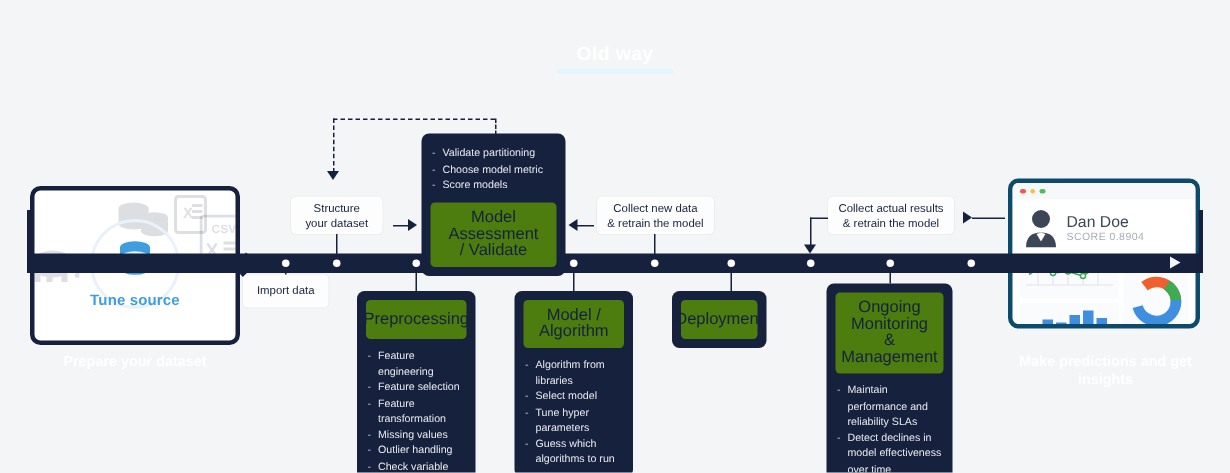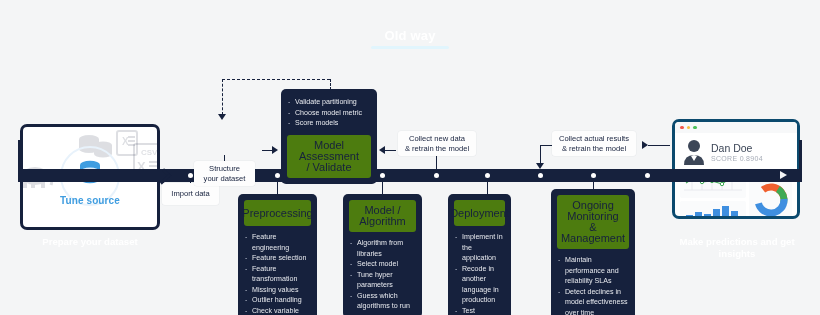--- a/index.html
+++ b/index.html
@@ -315,21 +315,21 @@
   <div class="abs dash-v" style="left:222px;top:79px;height:36px;"></div>
   <div class="abs arrow-down" style="left:218px;top:114px;"></div>
 
   <div class="abs conn-h" style="left:648px;top:145px;width:22px;"></div>
   <div class="abs arrow-right" style="left:642px;top:141px;"></div>
 
   <div class="abs chip" style="left:162px;top:183px;width:57px;height:22px;">
     <span>Import data</span>
   </div>
 
-  <div class="abs chip" style="left:194px;top:131px;width:61px;height:25px;margin-top:30px;">
+  <div class="abs chip" style="left:194px;top:131px;width:61px;height:25px;">
     <span style="white-space:pre-line;">Structure
 your dataset</span>
   </div>
 
   <div class="abs chip" style="left:398px;top:131px;width:78px;height:25px;">
     <span style="white-space:pre-line;">Collect new data
 &amp; retrain the model</span>
   </div>
 
   <div class="abs chip" style="left:552px;top:131px;width:84px;height:25px;">
@@ -364,25 +364,20 @@
     <ul class="card-list">
       <li>Algorithm from libraries</li>
       <li>Select model</li>
       <li>Tune hyper parameters</li>
       <li>Guess which algorithms to run</li>
     </ul>
   </div>
 
   <div class="abs card" style="left:448px;top:194px;width:63px;">
     <div class="card-head">Deployment</div>
-    <ul class="card-list">
-      <li>Implement in the application</li>
-      <li>Recode in another language in production</li>
-      <li>Test</li>
-    </ul>
   </div>
 
   <div class="abs card" style="left:551px;top:189px;width:84px;">
     <div class="card-head" style="white-space:pre-line;">Ongoing Monitoring
 &amp; Management</div>
     <ul class="card-list">
       <li>Maintain performance and reliability SLAs</li>
       <li>Detect declines in model effectiveness over time</li>
       <li>Rebuild model in response to changing conditions</li>
     </ul>

